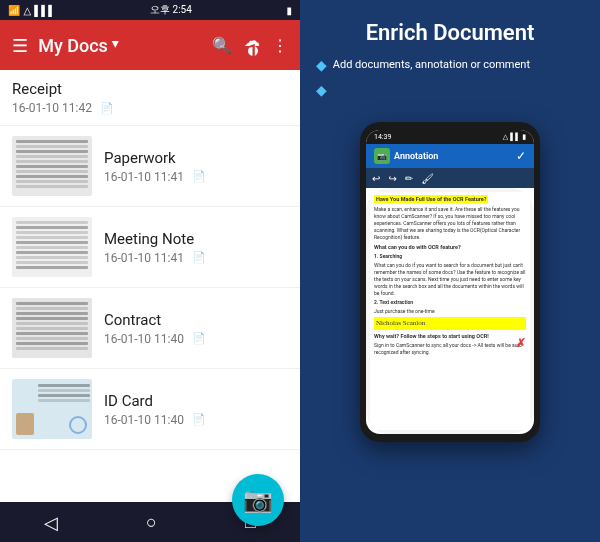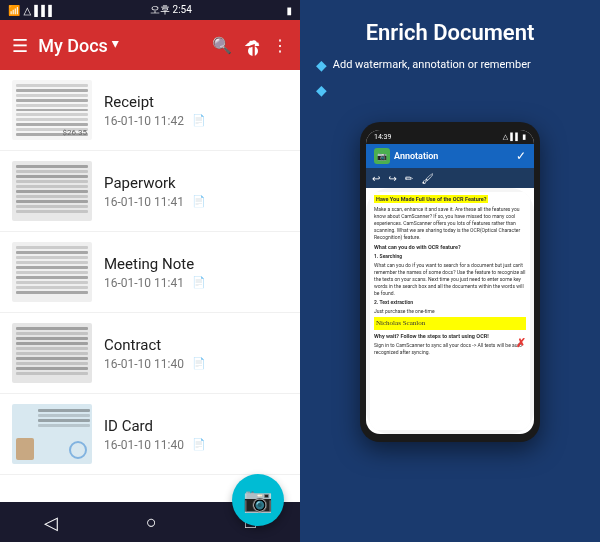--- a/index.html
+++ b/index.html
@@ -408,36 +408,20 @@
         ☁
         <span class="upload-badge">1</span>
       </span>
       <span>⋮</span>
     </div>
   </div>
 
   <div class="doc-list">
 
     <div class="doc-item">
-      <div class="doc-thumb thumb-receipt">
-        <div class="thumb-lines">
-          <div class="thumb-line"></div>
-          <div class="thumb-line dark"></div>
-          <div class="thumb-line"></div>
-          <div class="thumb-line dark"></div>
-          <div class="thumb-line"></div>
-          <div class="thumb-line dark"></div>
-          <div class="thumb-line"></div>
-          <div class="thumb-line"></div>
-          <div class="thumb-line dark"></div>
-          <div class="thumb-line"></div>
-          <div class="thumb-line dark"></div>
-        </div>
-        <div style="position:absolute;bottom:3px;right:5px;font-size:8px;color:#666;">$26.35</div>
-      </div>
       <div class="doc-info">
         <div class="doc-name">Receipt</div>
         <div class="doc-date">
           <span>16-01-10 11:42</span>
           <span class="page-icon">📄</span>
         </div>
       </div>
     </div>
 
     <div class="doc-item">
@@ -543,21 +527,21 @@
     <span>□</span>
   </div>
 </div>
 
 <div class="right-panel">
   <div class="feature-title">Enrich Document</div>
 
   <div class="feature-bullets">
     <div class="feature-bullet">
       <span class="bullet-dot">◆</span>
-      <span>Add watermark, annotation or remember</span>
+      <span>Add documents, annotation or comment</span>
     </div>
     <div class="feature-bullet">
       <span class="bullet-dot">◆</span>
     </div>
   </div>
 
   <div class="phone-mockup">
     <div class="phone-screen">
 
       <div class="phone-status">

